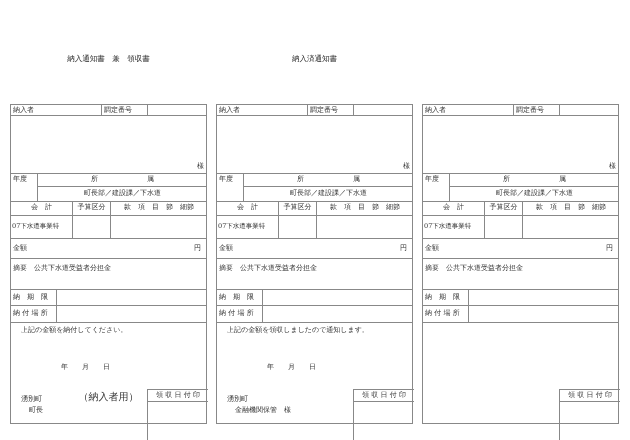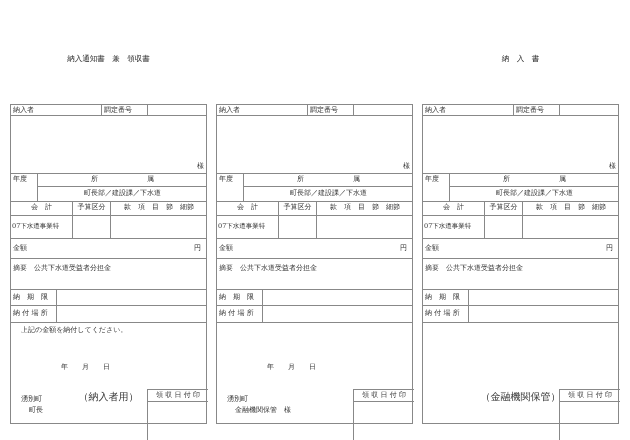--- a/index.html
+++ b/index.html
@@ -67,20 +67,21 @@
 
     <div class="box" style="left:136px;top:248px;width:61px;height:72px;border-right:none;border-bottom:none">
       <span class="t c" style="left:0;top:1px;width:60px">領 収 日 付 印</span>
       <div class="hl" style="top:11px"></div>
     </div>
   </div>
   <div class="footer">（納入者用）</div>
 </div>
 
 <div class="form" style="left:216px">
+  <div class="title">納入済通知書</div>
   <div class="box" style="left:0;top:62px;width:197px;height:320px">
     <div class="hl" style="top:10px"></div>
     <div class="vl" style="left:90px;top:0;height:11px"></div>
     <div class="vl" style="left:136px;top:0;height:11px"></div>
     <span class="t" style="left:2px;top:1px">納入者</span>
     <span class="t" style="left:93px;top:1px">調定番号</span>
     <div class="inp" style="left:137px;top:0;width:59px;height:10px"></div>
     <div class="inp" style="left:0;top:11px;width:196px;height:57px"></div>
     <span class="t" style="right:2px;top:57px">様</span>
 
@@ -107,34 +108,34 @@
     <div class="hl" style="top:153px"></div>
     <span class="t" style="left:2px;top:159px">摘要　公共下水道受益者分担金</span>
 
     <div class="hl" style="top:184px"></div>
     <div class="vl" style="left:45px;top:184px;height:33px"></div>
     <span class="t" style="left:2px;top:188px">納　期　限</span>
     <div class="hl" style="top:200px"></div>
     <span class="t" style="left:2px;top:204px">納 付 場 所</span>
     <div class="hl" style="top:217px"></div>
 
+    <span class="t" style="left:10px;top:221px">上記の金額を領収しましたので通知します。</span>
     <span class="t" style="left:50px;top:258px">年　　月　　日</span>
     <span class="t" style="left:10px;top:290px">湧別町</span>
     <span class="t" style="left:18px;top:301px">金融機関保管　様</span>
 
     <div class="box" style="left:136px;top:248px;width:61px;height:72px;border-right:none;border-bottom:none">
       <span class="t c" style="left:0;top:1px;width:60px">領 収 日 付 印</span>
       <div class="hl" style="top:11px"></div>
     </div>
   </div>
   <div class="footer"></div>
 </div>
 
 <div class="form" style="left:422px">
-  <div class="title">納　入　書</div>
   <div class="box" style="left:0;top:62px;width:197px;height:320px">
     <div class="hl" style="top:10px"></div>
     <div class="vl" style="left:90px;top:0;height:11px"></div>
     <div class="vl" style="left:136px;top:0;height:11px"></div>
     <span class="t" style="left:2px;top:1px">納入者</span>
     <span class="t" style="left:93px;top:1px">調定番号</span>
     <div class="inp" style="left:137px;top:0;width:59px;height:10px"></div>
     <div class="inp" style="left:0;top:11px;width:196px;height:57px"></div>
     <span class="t" style="right:2px;top:57px">様</span>
 
@@ -166,14 +167,13 @@
     <span class="t" style="left:2px;top:188px">納　期　限</span>
     <div class="hl" style="top:200px"></div>
     <span class="t" style="left:2px;top:204px">納 付 場 所</span>
     <div class="hl" style="top:217px"></div>
 
     <div class="box" style="left:136px;top:248px;width:61px;height:72px;border-right:none;border-bottom:none">
       <span class="t c" style="left:0;top:1px;width:60px">領 収 日 付 印</span>
       <div class="hl" style="top:11px"></div>
     </div>
   </div>
-  <div class="footer">（金融機関保管）</div>
 </div>
 
 </body></html>

